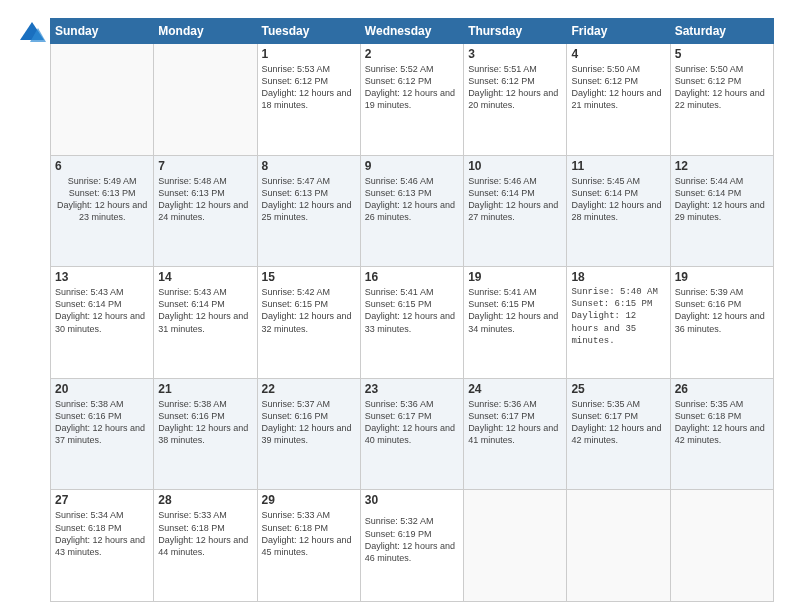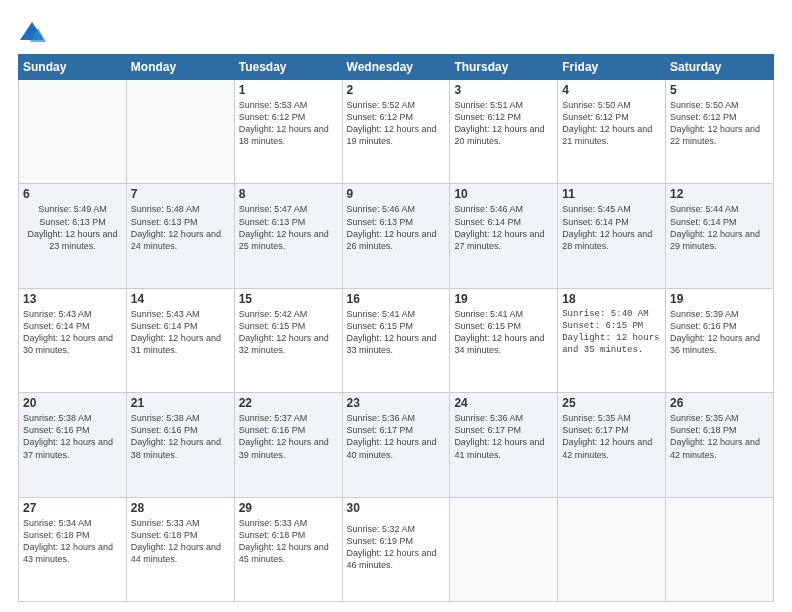--- a/index.html
+++ b/index.html
@@ -8,21 +8,20 @@
       height: 612px;
       font-family: Arial, sans-serif;
       background: #fff;
       overflow: hidden;
     }
     .page {
       width: 792px;
       height: 612px;
       padding: 18px 18px 10px 18px;
       display: flex;
-      flex-direction: column;
     }
     .header {
       display: flex;
       justify-content: space-between;
       align-items: flex-start;
       margin-bottom: 8px;
     }
     .logo {
       display: flex;
       align-items: center;

